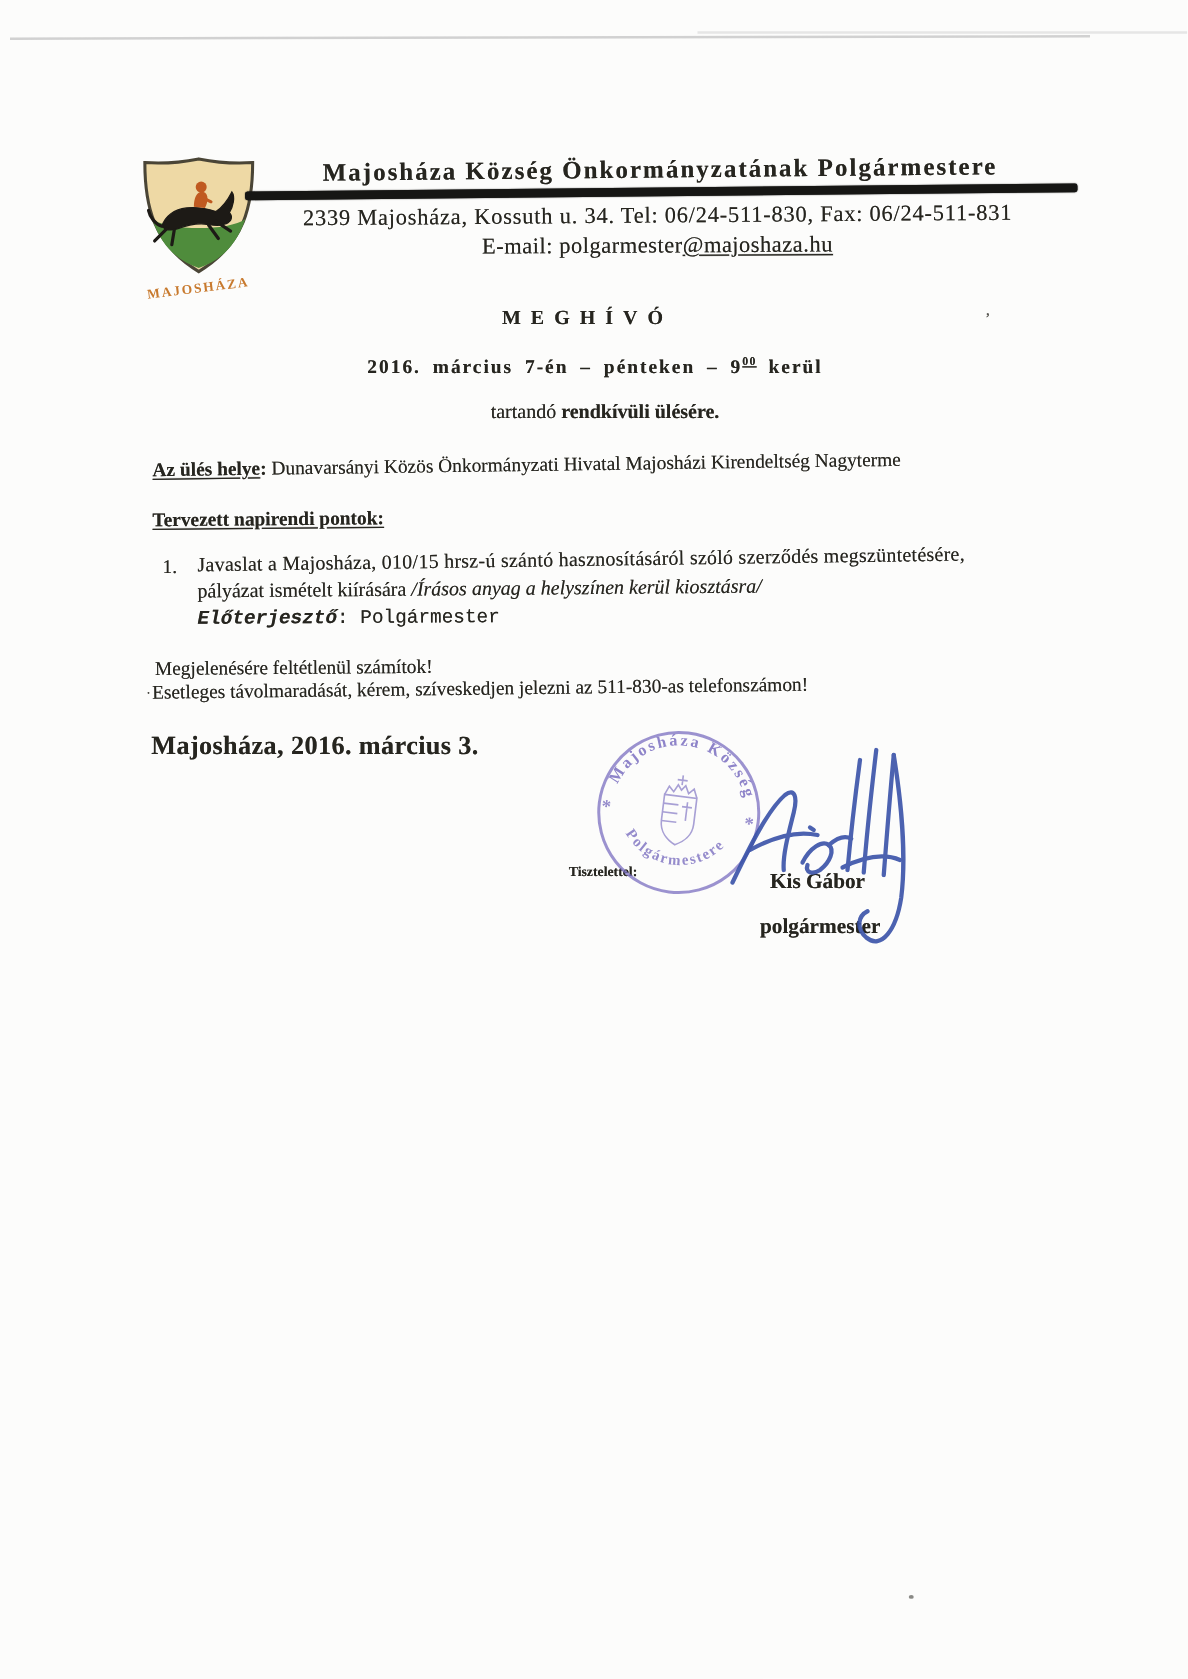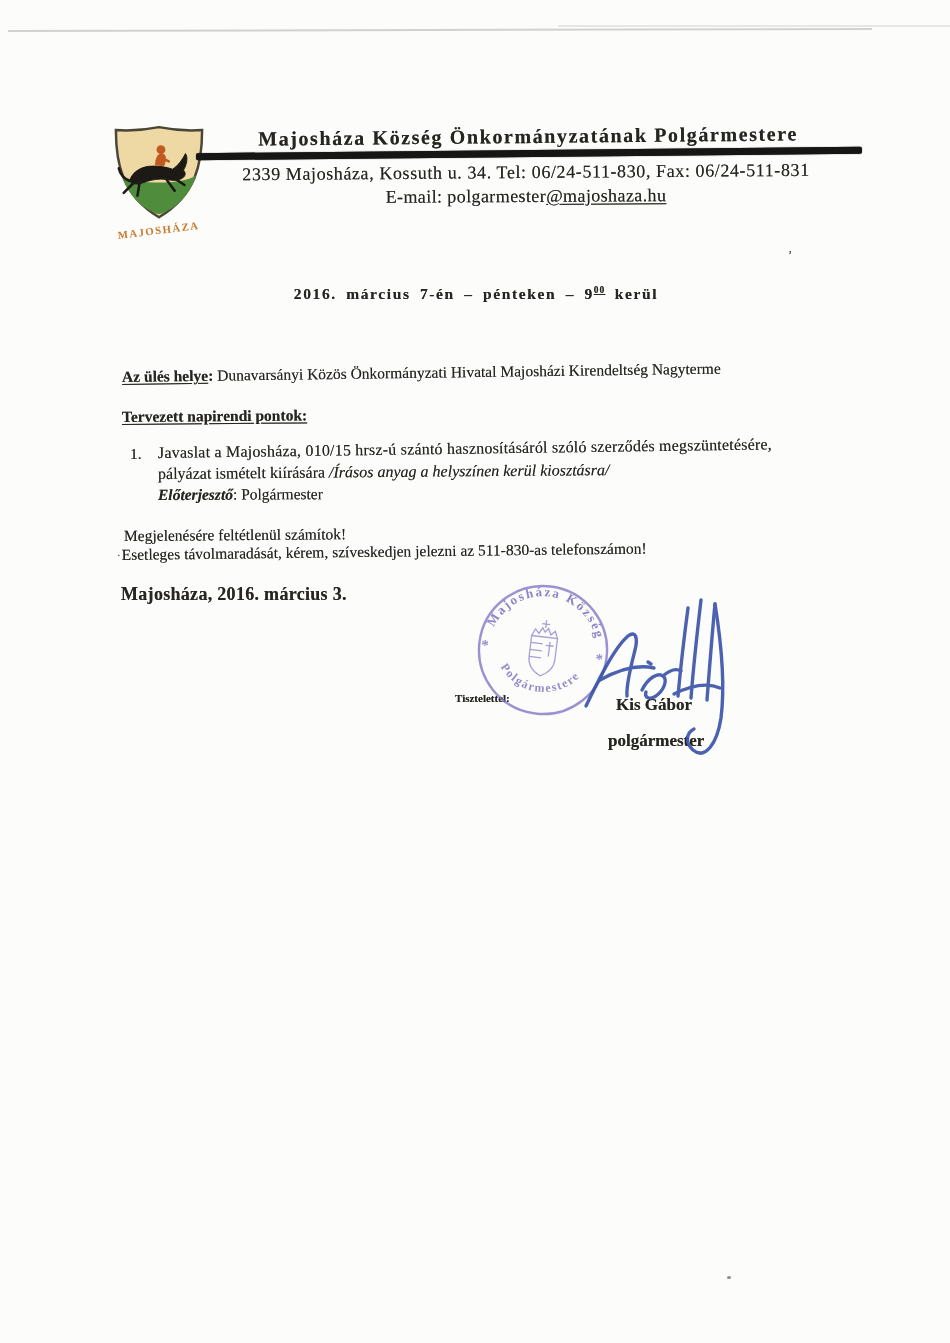--- a/index.html
+++ b/index.html
@@ -37,26 +37,26 @@
   .meghivo{left:170px;top:246px;width:600px;font-size:16px;letter-spacing:8px;}
   .dateline{left:126px;top:285px;width:700px;font-size:15.5px;letter-spacing:1.6px;word-spacing:4px;}
   .dateline sup{font-size:9.5px;letter-spacing:1px;vertical-align:super;line-height:0;text-decoration:underline;}
   .tartando{left:184px;top:321px;width:600px;}
   
   .location{left:122px;top:368px;font-size:15.5px;transform:rotate(-.8deg);transform-origin:left center;}
   .agendahead{left:122px;top:408px;font-size:15.5px;transform:rotate(-.5deg);transform-origin:left center;}
   .itemnum{left:130px;top:445px;font-size:15.5px;}
   .itemline1{left:158px;top:444px;font-size:16px;letter-spacing:.2px;transform:rotate(-.8deg);transform-origin:left center;}
   .itemline2{left:158px;top:465px;font-size:16px;transform:rotate(-.5deg);transform-origin:left center;}
-  .itemline3{left:158px;top:486px;font-size:15.5px;transform:rotate(-.3deg);transform-origin:left center;}
+  .itemline3{left:158px;top:486px;font-size:15.5px;transform:rotate(-.3deg);transform-origin:left center;font-family:Liberation Mono, monospace;}
   
   .close1{left:124px;top:527px;font-size:15.5px;transform:rotate(-.45deg);transform-origin:left center;}
   .close2{left:117px;top:546px;font-size:15.5px;transform:rotate(-.7deg);transform-origin:left center;}
   .close2 .lead{font-size:11px;vertical-align:1px;margin-right:1px;color:#44433e;}
-  .placedate{left:121px;top:584px;font-size:18px;letter-spacing:.3px;}
+  .placedate{left:121px;top:584px;font-size:21px;letter-spacing:.3px;}
   .salutation{left:455px;top:676px;font-size:11px;z-index:1;margin-top:16px;}
   .signname{left:616px;top:695px;font-size:17px;z-index:2;}
   .signtitle{left:608px;top:731px;font-size:17px;z-index:2;}
   
   .stamp{left:468px;top:575px;width:150px;height:150px;z-index:3;transform:rotate(7deg);}
   .stamp text{font-family:"Liberation Serif","DejaVu Serif",serif;font-weight:bold;}
   .signature{left:578px;top:586px;width:172px;height:190px;z-index:4;}
 </style>
 </head>
 <body>
@@ -84,21 +84,23 @@
       <path d="M52,34 L60,38" stroke="#c05a20" stroke-width="2.5" fill="none" stroke-linecap="round"></path>
     </g>
     <text x="50" y="112" text-anchor="middle" font-size="11" font-weight="bold" letter-spacing="1.5" fill="#c87a2e" transform="rotate(-7 50 112)">MAJOSHÁZA</text>
   </svg>
 
   <div class="abs txt b center title">Majosháza Község Önkormányzatának Polgármestere</div>
   <div class="abs rule"></div>
   <div class="abs txt center addr">2339 Majosháza, Kossuth u. 34. Tel: 06/24-511-830, Fax: 06/24-511-831</div>
   <div class="abs txt center email"><span>E-mail: polgarmester</span><span class="u">@majoshaza.hu</span></div>
 
+  <div class="abs txt b center meghivo">MEGHÍVÓ</div>
   <div class="abs txt b center dateline"><span>2016. március 7-én – pénteken – 9</span><sup>00</sup><span> kerül</span></div>
+  <div class="abs txt center tartando"><span>tartandó </span><span class="b">rendkívüli ülésére.</span></div>
 
   <div class="abs txt location"><span class="b u">Az ülés helye</span><span class="b">:</span><span> Dunavarsányi Közös Önkormányzati Hivatal Majosházi Kirendeltség Nagyterme</span></div>
 
   <div class="abs txt b u agendahead">Tervezett napirendi pontok:</div>
   <div class="abs txt itemnum">1.</div>
   <div class="abs txt itemline1">Javaslat a Majosháza, 010/15 hrsz-ú szántó hasznosításáról szóló szerződés megszüntetésére,</div>
   <div class="abs txt itemline2"><span>pályázat ismételt kiírására </span><span class="i">/Írásos anyag a helyszínen kerül kiosztásra/</span></div>
   <div class="abs txt itemline3"><span class="b i">Előterjesztő</span><span>: Polgármester</span></div>
 
   <div class="abs txt close1">Megjelenésére feltétlenül számítok!</div>

